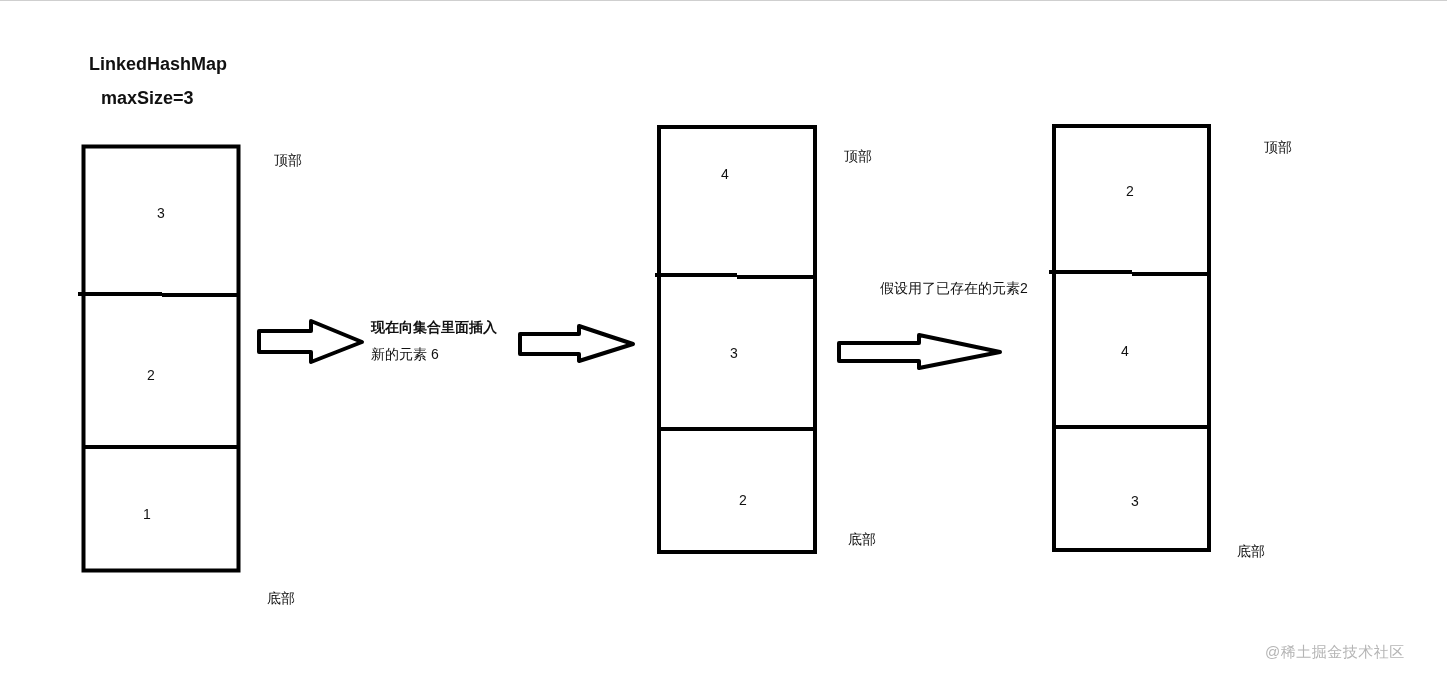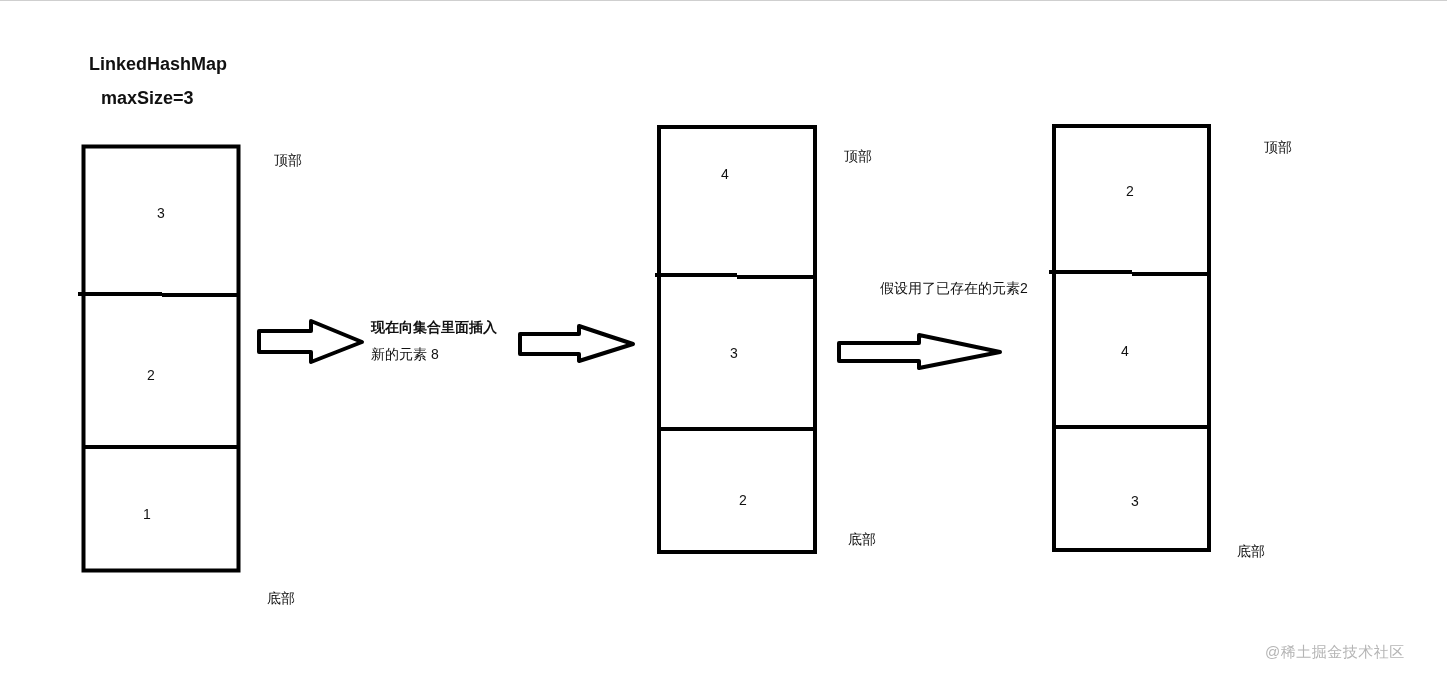--- a/index.html
+++ b/index.html
@@ -36,21 +36,21 @@
   <div class="cell-label" style="left:65px; top:222px;">2</div>
   <div class="cell-label" style="left:61px; top:361px;">1</div>
 </div>
 <div class="txt" style="left:274px; top:151px;">顶部</div>
 <div class="txt" style="left:267px; top:589px;">底部</div>
 
 <svg class="arrow" style="left:256px; top:318px;" width="112" height="48">
   <polygon points="3,13 55,13 55,3 106,24 55,44 55,34 3,34" fill="#fff" stroke="#000" stroke-width="4" stroke-linejoin="round"></polygon>
 </svg>
 <div class="txt" style="left:371px; top:318px;font-weight:bold;">现在向集合里面插入</div>
-<div class="txt" style="left:371px; top:345px;">新的元素 8</div>
+<div class="txt" style="left:371px; top:345px;">新的元素 6</div>
 
 <svg class="arrow" style="left:517px; top:323px;" width="122" height="42">
   <polygon points="3,11 62,11 62,3 116,21 62,38 62,31 3,31" fill="#fff" stroke="#000" stroke-width="4" stroke-linejoin="round"></polygon>
 </svg>
 
 <div class="stack" style="left:657px; top:125px; width:160px; height:429px;">
   <svg width="160" height="429">
     <rect x="2" y="2" width="156" height="425" fill="none" stroke="#000" stroke-width="4"></rect>
     <line x1="-2" y1="150" x="0" x2="80" y2="150" stroke="#000" stroke-width="4"></line>
     <line x1="80" y1="152" x2="158" y2="152" stroke="#000" stroke-width="4"></line>

